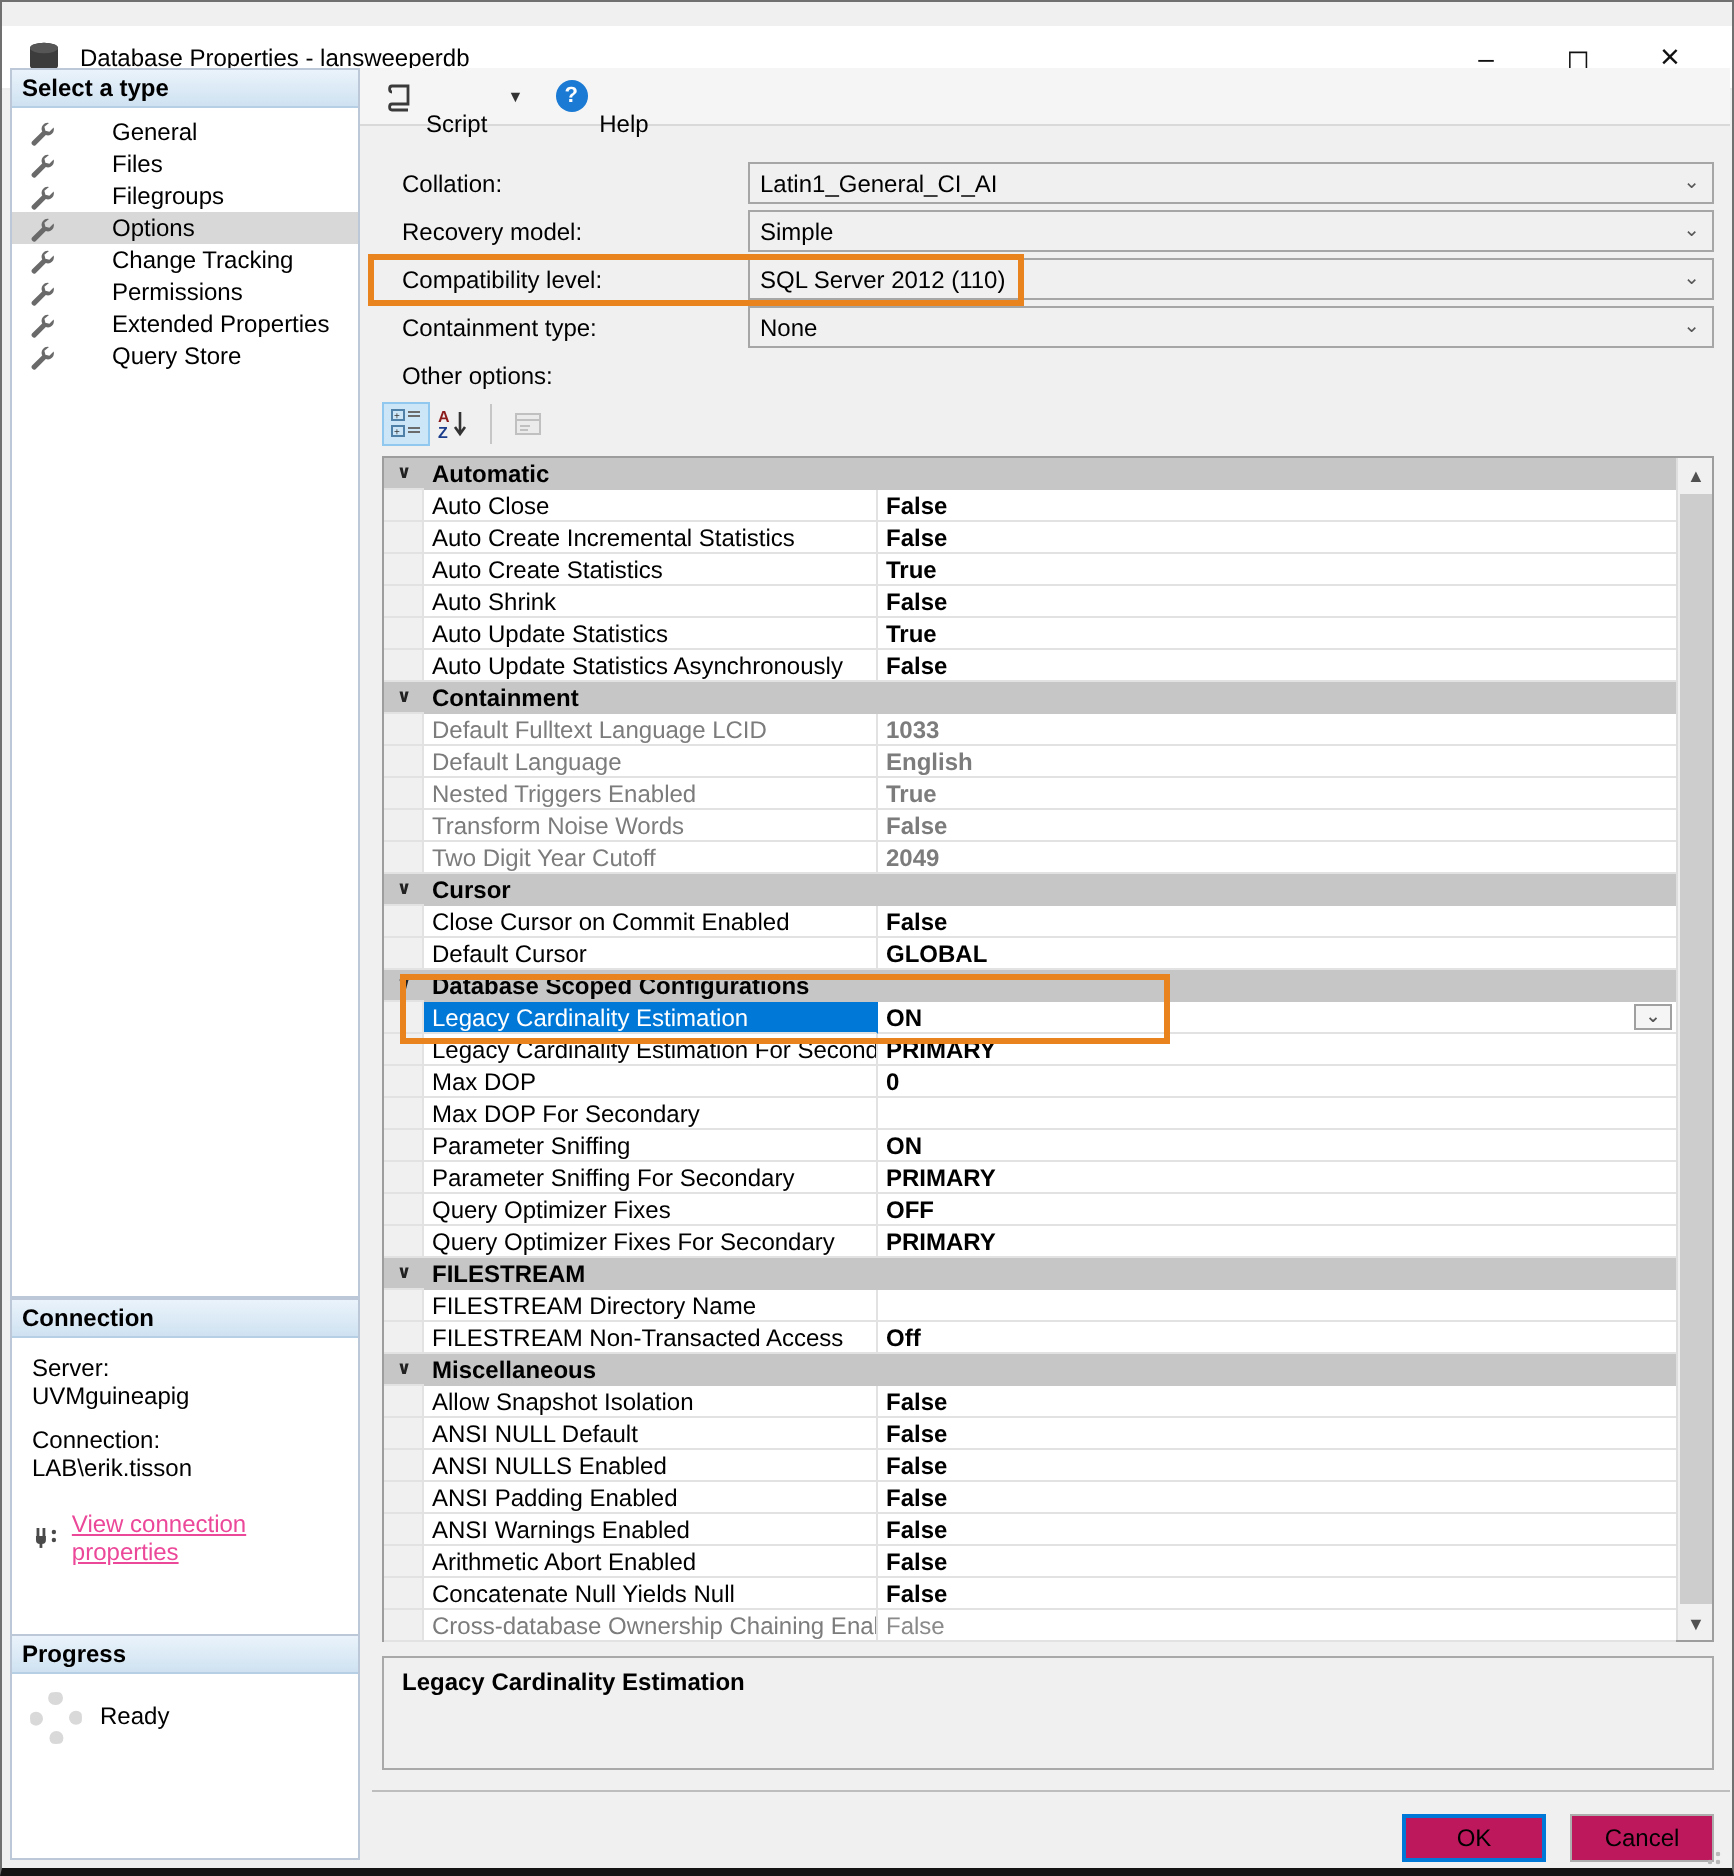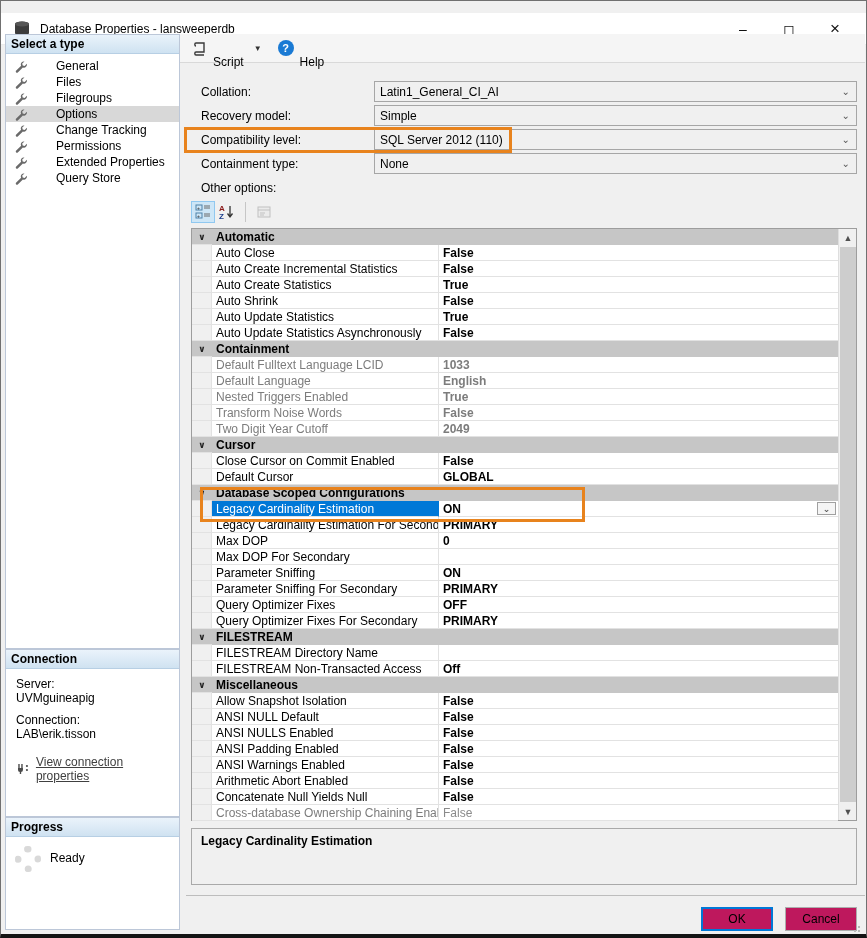--- a/index.html
+++ b/index.html
@@ -16,32 +16,32 @@
   .winbtn { width:46px; height:32px; display:flex; align-items:center; justify-content:center;
             font-size:14px; color:#111; cursor:default; }
   .winbtn.close { font-size:17px; }
 
   
   .leftcol { position:absolute; left:4px; top:33px; width:175px; bottom:4px; }
   .panelbox { position:absolute; left:0; width:175px; background:#fff; border:1px solid #bcc7d8; }
   .panelhdr { height:19px; background:linear-gradient(#eaf3fb,#cfe2f1); border-bottom:1px solid #b7cfe4;
               font-weight:bold; padding:2px 0 0 5px; }
   #box-pages   { top:0;   height:615px; }
-  #box-conn    { top:615px; height:168px; }
+  #box-conn    { top:615px; height:188px; }
   #box-prog    { top:783px; bottom:0; }
 
   .page-item { height:16px; display:flex; align-items:center; padding-left:8px; cursor:default;gap:23px; }
   .page-item.selected { background:#d8d8d8; }
   .wrench { width:13px; height:13px; margin-right:6px; flex:0 0 auto; }
   .page-list { padding-top:4px; }
 
   .conn-body { padding:8px 0 0 10px; line-height:14px; }
   .conn-gap { height:8px; }
   .connlink-row { display:flex; align-items:center; margin-top:14px; }
-  .connlink { color:#404040; text-decoration:underline; margin-left:6px; cursor:pointer; }
+  .connlink { color:#ec4899; text-decoration:underline; margin-left:6px; cursor:pointer; }
   .plugicon { width:14px; height:14px; }
 
   .prog-body { position:relative; padding:14px 0 0 44px; }
   .spinner { position:absolute; left:9px; top:9px; width:26px; height:26px; border-radius:50%;
              border:7px dotted #d9d9d9; }
 
   
   .ribbon { position:absolute; left:179px; top:33px; right:1px; height:29px; background:#f5f5f5;
             border-bottom:1px solid #d9d9d9; display:flex; align-items:center; }
   .scripticon { margin-left:12px; width:15px; height:15px; }

